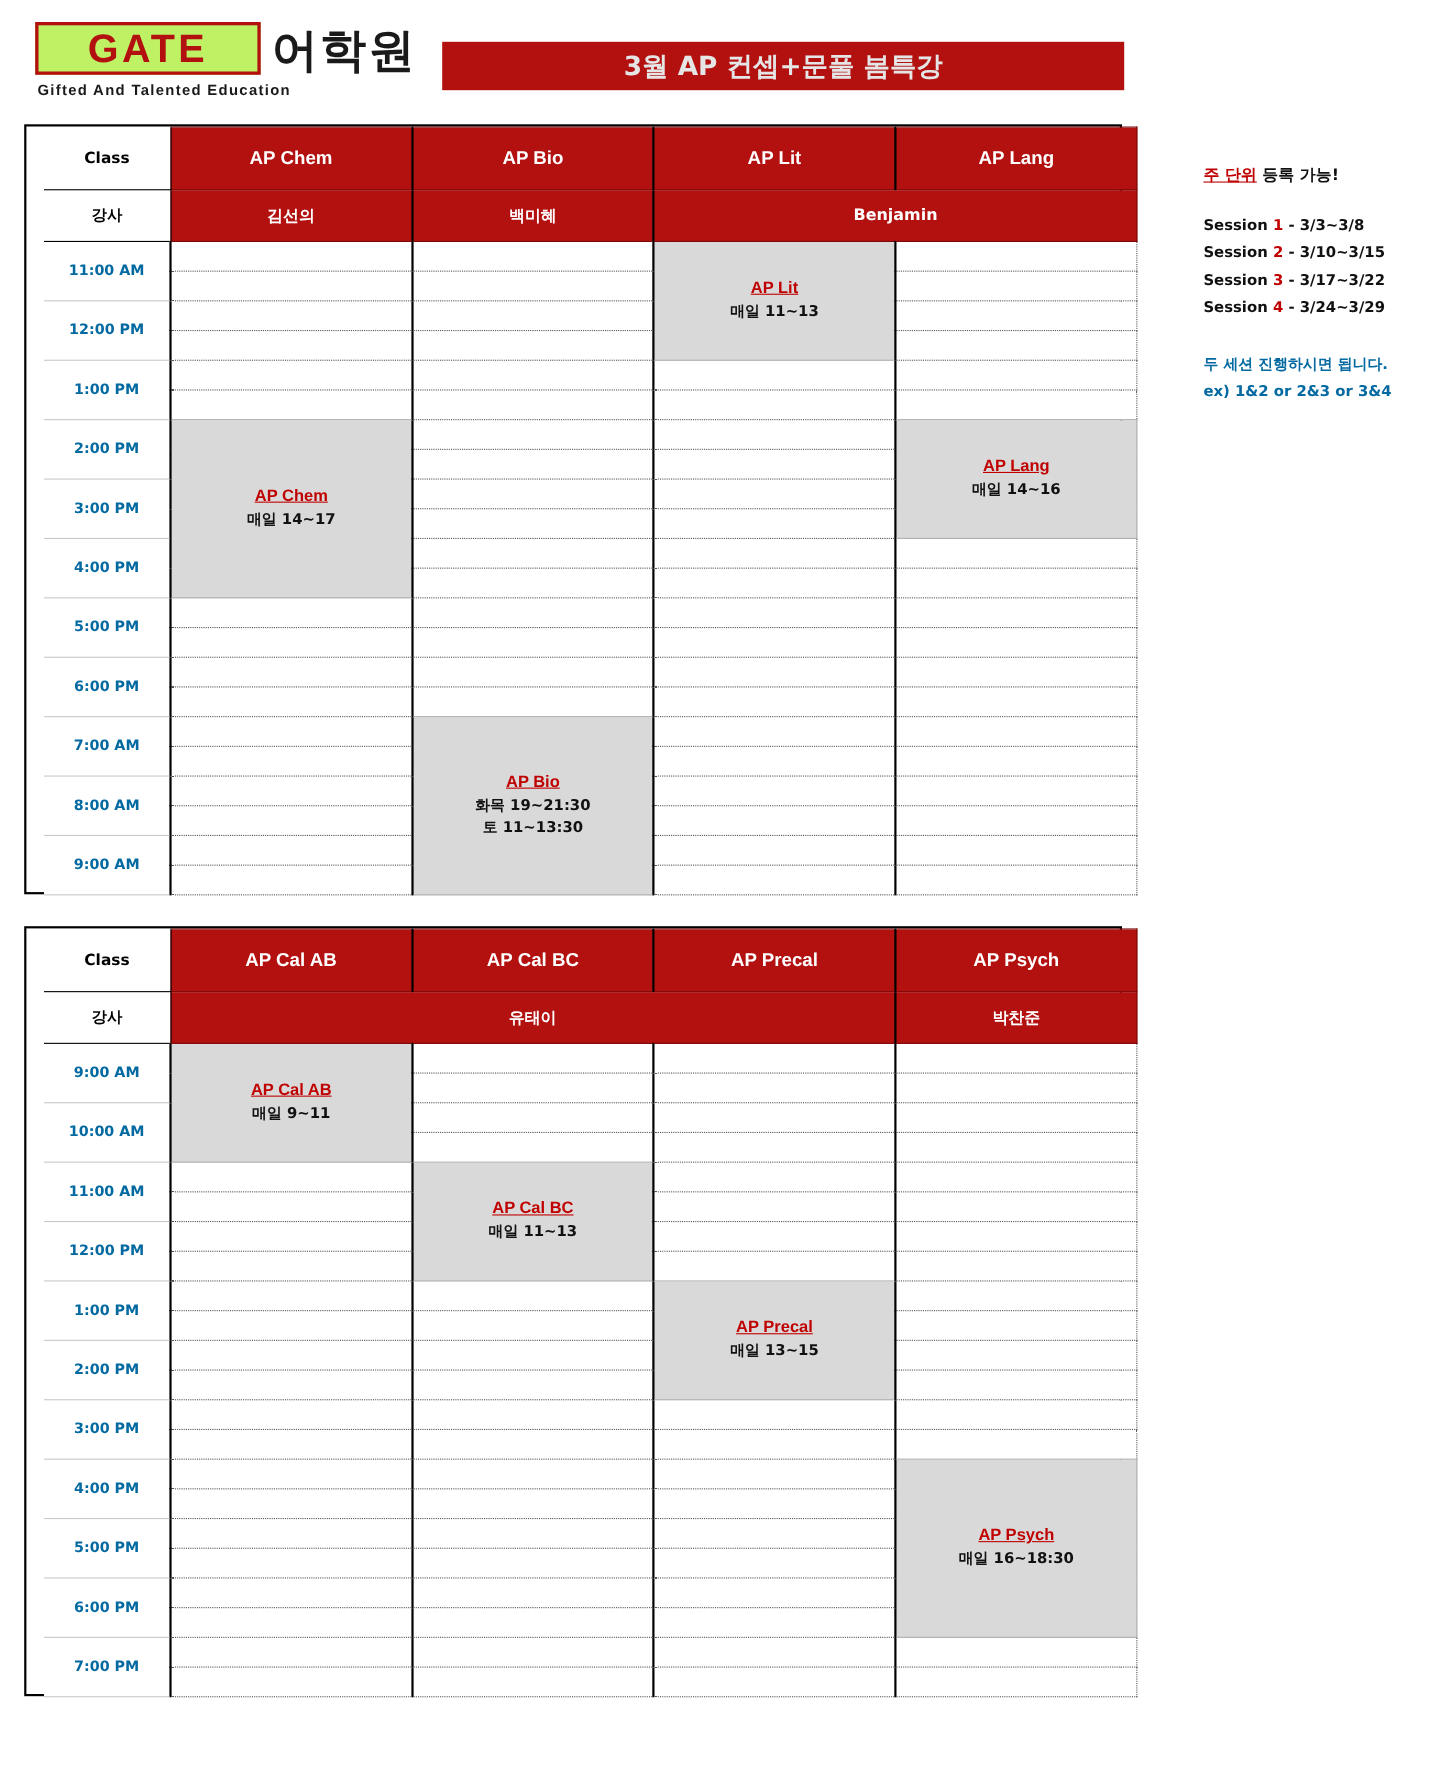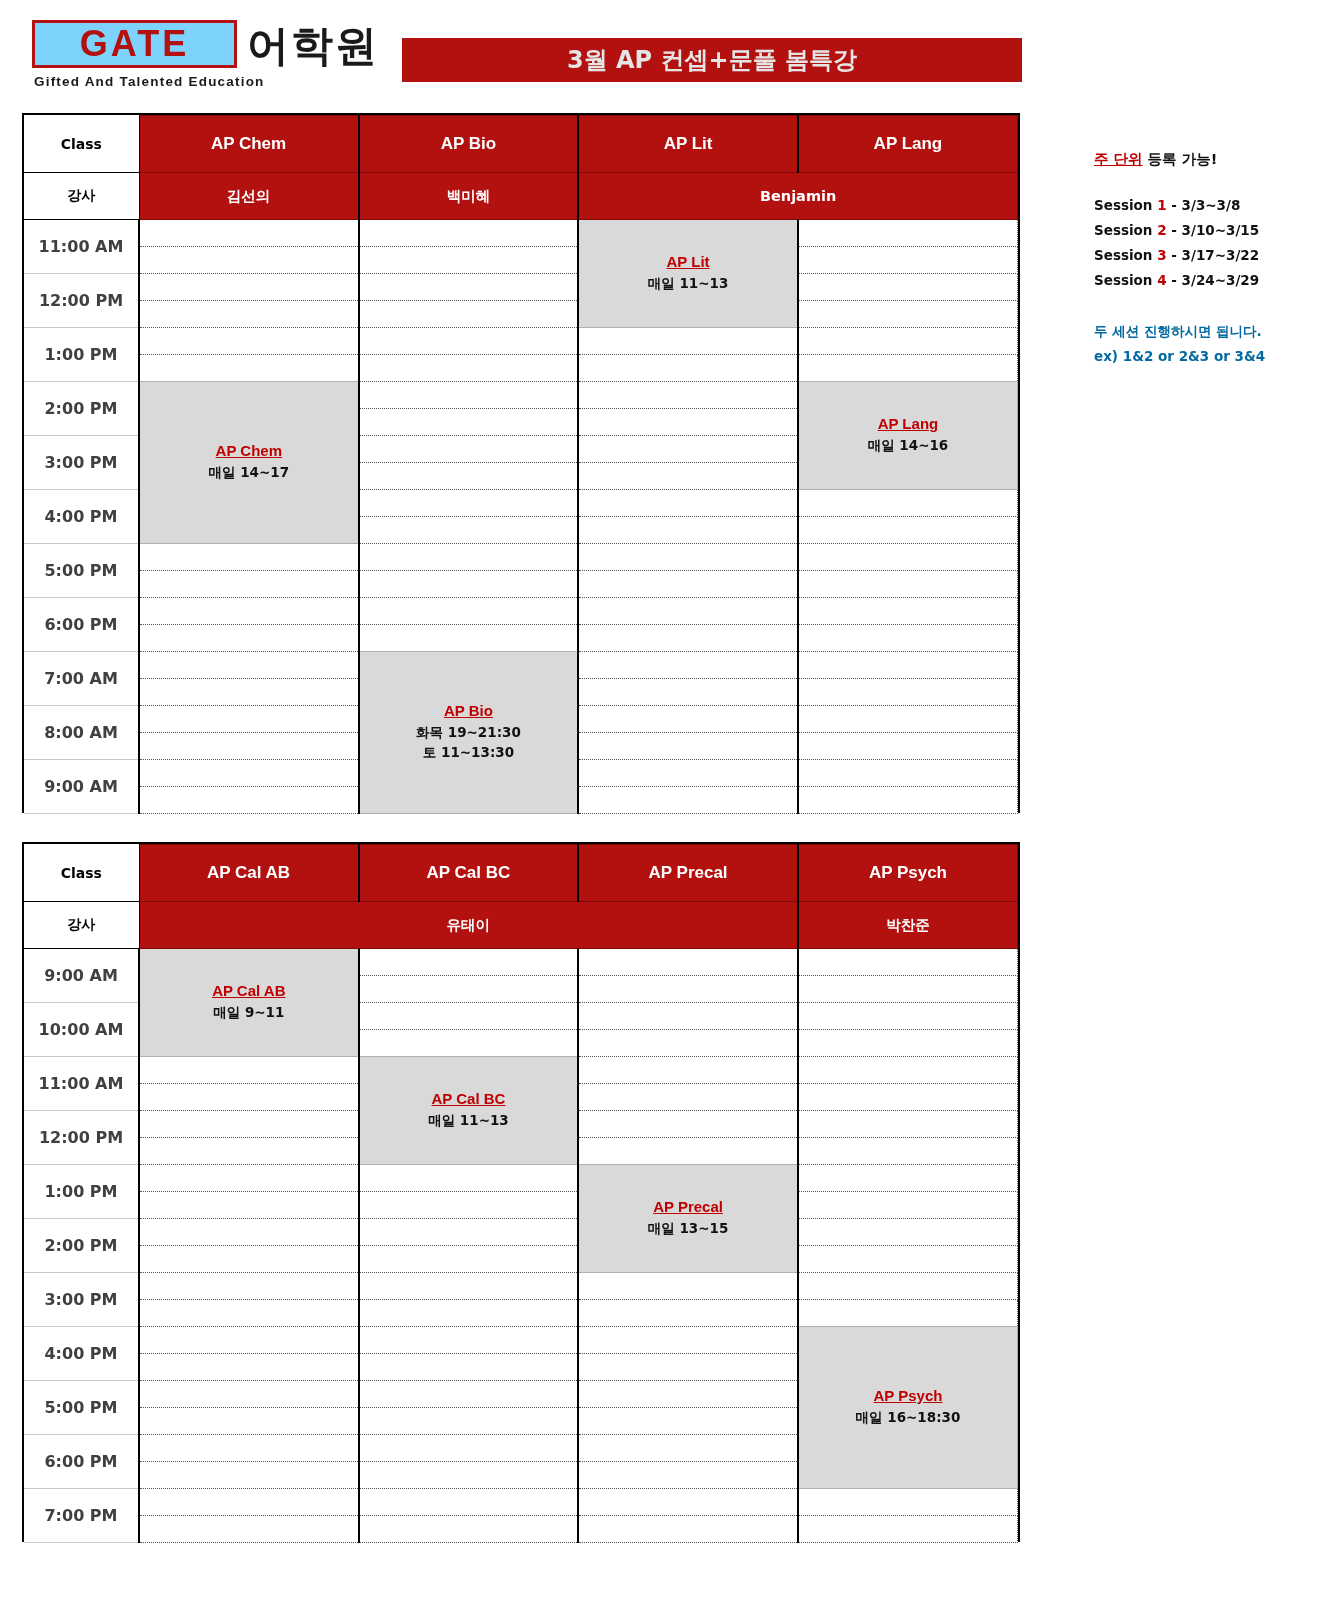--- a/index.html
+++ b/index.html
@@ -24,21 +24,21 @@
   }
   .logo-block {
     position: absolute;
     left: 32px; top: 20px;
     width: 370px; height: 74px;
   }
   .logo-gate {
     position: absolute;
     left: 0; top: 0;
     width: 205px; height: 48px;
-    background: #7dd3fc;
+    background: #bef264;
     border: 3px solid #b31010;
   }
   .logo-gate-text {
     position: absolute;
     left: 0; top: 0;
     width: 199px; height: 42px;
     line-height: 42px;
     text-align: center;
     font-family: "Liberation Sans", sans-serif;
     font-weight: bold;
@@ -83,20 +83,21 @@
     background: #fff;
   }
   #table1 { left: 22px; top: 113px; width: 998px; height: 700px; }
   #table2 { left: 22px; top: 842px; width: 998px; height: 700px; }
 
   .sched table {
     border-collapse: collapse;
     width: 100%;
     height: 100%;
     table-layout: fixed;
+    margin-left: 16px;
   }
   .sched td {
     border: 1px dotted #555;
     padding: 0;
     font-size: 13.5px;
     text-align: center;
     vertical-align: middle;
     font-family: "DejaVu Sans", sans-serif;
   }
   .sched td.hdr {
@@ -119,23 +120,23 @@
     background: #ffffff;
     color: #000;
     font-weight: bold;
     font-size: 14px;
     border: 1px solid #000;
     border-top: none;
     border-left: none;
   }
   .sched td.timecell {
     background: #ffffff;
-    color: #404040;
-    font-weight: bold;
-    font-size: 16px;
+    color: #0369a1;
+    font-weight: bold;
+    font-size: 13px;
     border-right: 2px solid #000;
     border-top: 1px solid #c9c9c9;
     border-bottom: 1px solid #c9c9c9;
     border-left: none;
   }
   .sched td.blank { background: #ffffff; }
   .sched td.filled {
     background: #d9d9d9;
     border: 1px solid #b0b0b0;
   }

